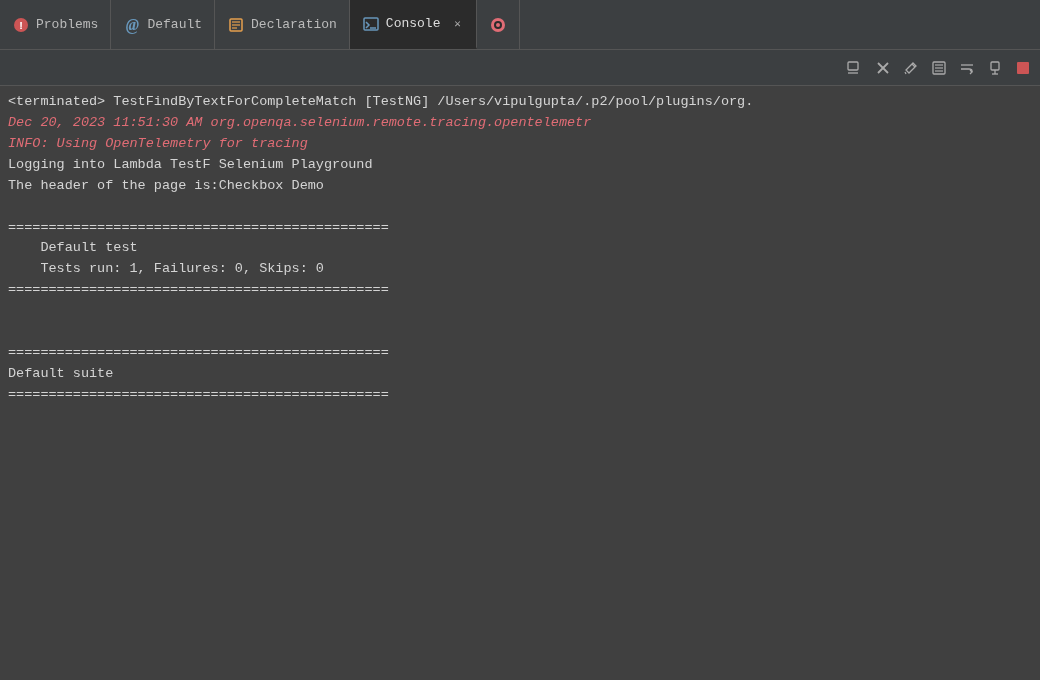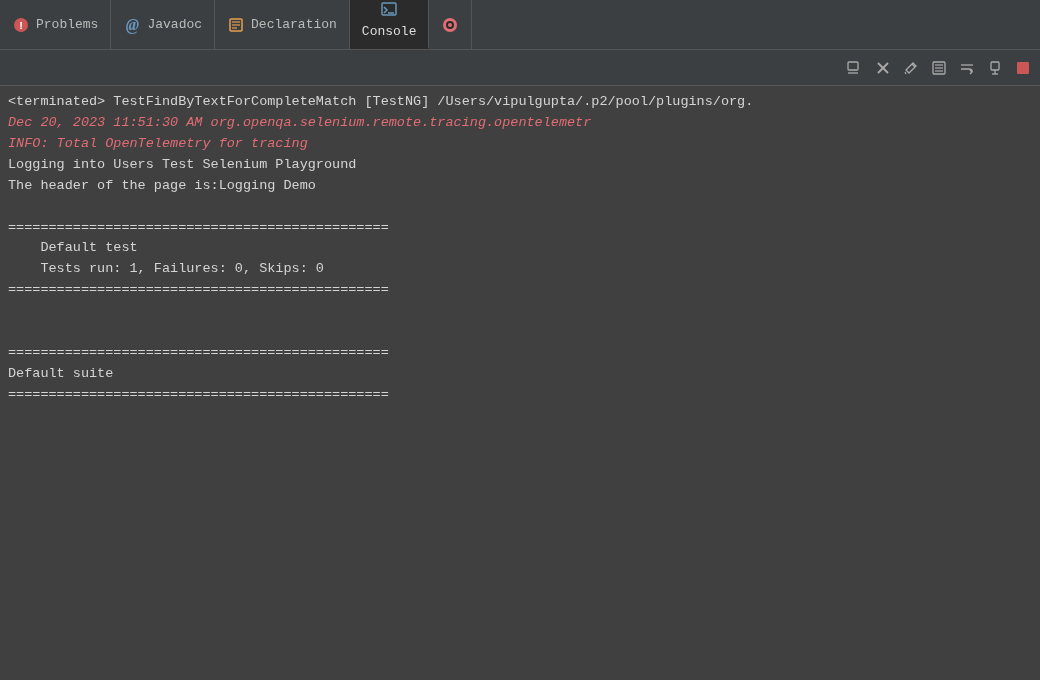--- a/index.html
+++ b/index.html
@@ -31,21 +31,20 @@
       cursor: pointer;
       border-right: 1px solid #555;
       white-space: nowrap;
       min-width: 0;
     }
 
     .tab.active {
       background: #2b2b2b;
       color: #ddd;
       border-bottom: 2px solid #2b2b2b;
-      flex-direction: column;
     }
 
     .tab-icon {
       width: 18px;
       height: 18px;
       flex-shrink: 0;
       display: flex;
       align-items: center;
       justify-content: center;
       font-size: 14px;
@@ -127,21 +126,21 @@
       <svg width="16" height="16" viewBox="0 0 16 16">
           <circle cx="8" cy="8" r="7" fill="#c55"></circle>
           <text x="8" y="12" text-anchor="middle" fill="white" font-size="11" font-weight="bold">!</text>
         </svg>
     </span>
     <span>Problems</span>
   </div>
 
   <div class="tab">
     <span class="tab-icon" style="color:#6897bb; font-size:16px; font-family:serif; font-style:italic; font-weight:bold;">@</span>
-    <span>Javadoc</span>
+    <span>Default</span>
   </div>
 
   <div class="tab">
     <span class="tab-icon" style="color:#e5a04e;">
       <svg width="16" height="16" viewBox="0 0 16 16">
           <rect x="2" y="2" width="12" height="12" rx="1" fill="none" stroke="#e5a04e" stroke-width="1.5"></rect>
           <line x1="4" y1="5" x2="12" y2="5" stroke="#e5a04e" stroke-width="1.2"></line>
           <line x1="4" y1="8" x2="12" y2="8" stroke="#e5a04e" stroke-width="1.2"></line>
           <line x1="4" y1="11" x2="9" y2="11" stroke="#e5a04e" stroke-width="1.2"></line>
         </svg>
@@ -217,23 +216,23 @@
   <div class="toolbar-btn" title="Terminate Launch">
     <svg class="tb-svg" viewBox="0 0 16 16">
         <rect x="2" y="2" width="12" height="12" rx="1" fill="#c55"></rect>
       </svg>
   </div>
 </div>
 
 <div class="console-area" id="console-output">
 <div class="line">&lt;terminated&gt; TestFindByTextForCompleteMatch [TestNG] /Users/vipulgupta/.p2/pool/plugins/org.</div>
     <div class="line red">Dec 20, 2023 11:51:30 AM org.openqa.selenium.remote.tracing.opentelemetr</div>
-    <div class="line red">INFO: Total OpenTelemetry for tracing</div>
-    <div class="line">Logging into Users Test Selenium Playground</div>
-    <div class="line">The header of the page is:Logging Demo</div>
+    <div class="line red">INFO: Using OpenTelemetry for tracing</div>
+    <div class="line">Logging into Lambda TestF Selenium Playground</div>
+    <div class="line">The header of the page is:Checkbox Demo</div>
     <div class="line empty">&nbsp;</div>
     <div class="line">===============================================</div>
     <div class="line">    Default test</div>
     <div class="line">    Tests run: 1, Failures: 0, Skips: 0</div>
     <div class="line">===============================================</div>
     <div class="line empty">&nbsp;</div>
     <div class="line empty">&nbsp;</div>
     <div class="line">===============================================</div>
     <div class="line">Default suite</div>
     <div class="line">===============================================</div>

